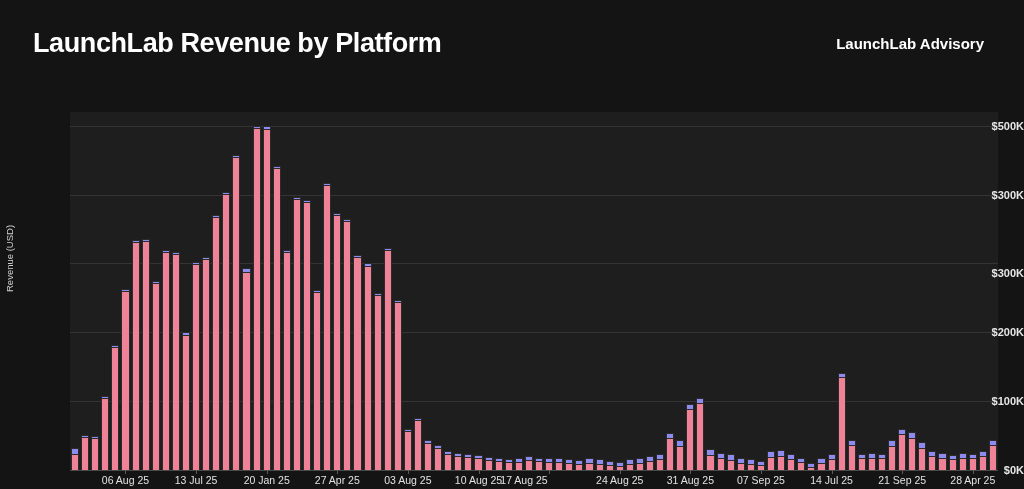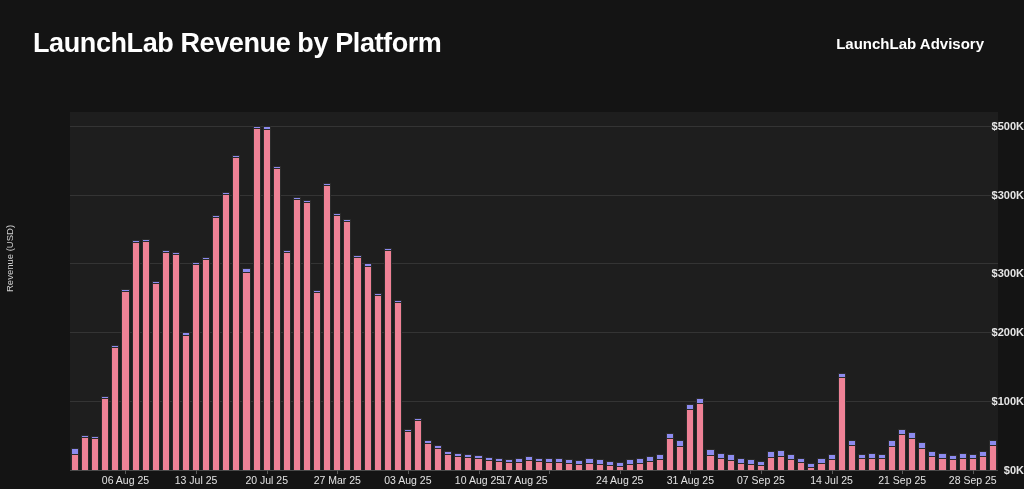--- a/index.html
+++ b/index.html
@@ -536,37 +536,37 @@
           <div class="seg s0" style="height: 81.8182%; background: rgb(239, 130, 150);"></div>
           <div class="seg s1" style="height: 18.1818%; background: rgb(141, 139, 239);"></div>
         </div>
       </div>
     <div id="xticks">
         <div class="xtick-mark" style="left: 125.478px;"></div>
         <div class="xtick" style="left: 125.478px;">06 Aug 25</div>
         <div class="xtick-mark" style="left: 196.087px;"></div>
         <div class="xtick" style="left: 196.087px;">13 Jul 25</div>
         <div class="xtick-mark" style="left: 266.696px;"></div>
-        <div class="xtick" style="left: 266.696px;">20 Jul 25</div>
+        <div class="xtick" style="left: 266.696px;">20 Jan 25</div>
         <div class="xtick-mark" style="left: 337.304px;"></div>
-        <div class="xtick" style="left: 337.304px;">27 Mar 25</div>
+        <div class="xtick" style="left: 337.304px;">27 Apr 25</div>
         <div class="xtick-mark" style="left: 407.913px;"></div>
         <div class="xtick" style="left: 407.913px;">03 Aug 25</div>
         <div class="xtick-mark" style="left: 478.522px;"></div>
         <div class="xtick" style="left: 478.522px;">10 Aug 25</div>
         <div class="xtick-mark" style="left: 549.13px;"></div>
         <div class="xtick" style="left: 524px;">17 Aug 25</div>
         <div class="xtick-mark" style="left: 619.739px;"></div>
         <div class="xtick" style="left: 619.739px;">24 Aug 25</div>
         <div class="xtick-mark" style="left: 690.348px;"></div>
         <div class="xtick" style="left: 690.348px;">31 Aug 25</div>
         <div class="xtick-mark" style="left: 760.957px;"></div>
         <div class="xtick" style="left: 760.957px;">07 Sep 25</div>
         <div class="xtick-mark" style="left: 831.565px;"></div>
         <div class="xtick" style="left: 831.565px;">14 Jul 25</div>
         <div class="xtick-mark" style="left: 902.174px;"></div>
         <div class="xtick" style="left: 902.174px;">21 Sep 25</div>
         <div class="xtick-mark" style="left: 972.783px;"></div>
-        <div class="xtick" style="left: 972.783px;">28 Sep 25</div>
+        <div class="xtick" style="left: 972.783px;">28 Apr 25</div>
       </div>
   </div>
 
 </div>
 
 </body></html>

